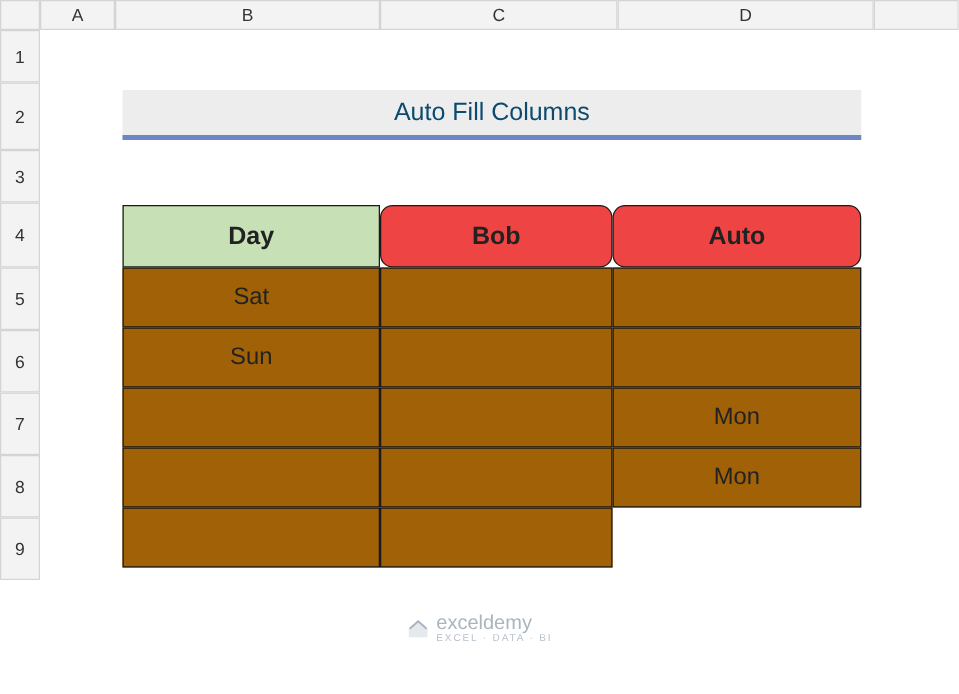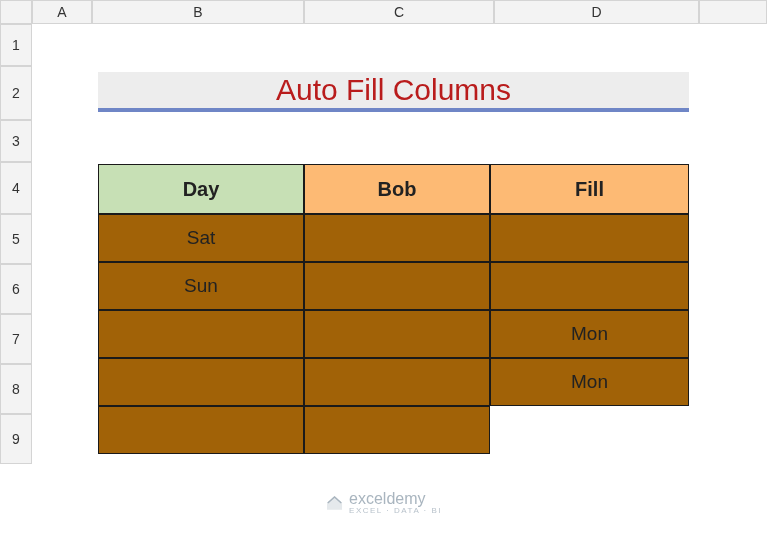--- a/index.html
+++ b/index.html
@@ -38,22 +38,22 @@
     grid-column: 3 / 6;
     grid-row: 3;
     display: flex;
     align-items: center;
     justify-content: center;
     background: #ededed;
     border-bottom: 4px solid #6f86c6;
     margin: 6px 10px 8px 6px;
   }
   .title-text {
-    font-size: 30px;
-    color: #b91c1c;
+    font-size: 20px;
+    color: #0c4a6e;
     font-weight: 500;
   }
   .data-table {
     grid-column: 3 / 6;
     grid-row: 5 / 11;
     margin: 2px 10px 6px 6px;
     display: grid;
     grid-template-columns: 206px 186px 1fr;
     grid-template-rows: 50px 48px 48px 48px 48px 48px;
   }
@@ -63,21 +63,21 @@
     align-items: center;
     justify-content: center;
     font-size: 19px;
     color: #222;
   }
   .th {
     font-weight: 700;
     font-size: 20px;
   }
   .th-day { background: #c7e0b5; }
-  .th-bob, .th-lily { background: #fdba74; }
+  .th-bob, .th-lily { background: #ef4444; border-radius: 10px; }
   .td { background: #a16207; font-weight: 400; }
   .watermark {
     position: absolute;
     left: 50%;
     bottom: 40px;
     transform: translateX(-50%);
     display: flex;
     align-items: center;
     gap: 6px;
     color: #a9b5bf;
@@ -117,21 +117,21 @@
   <div class="cell"></div>
 
   <div class="row-header">3</div>
   <div class="cell" style="grid-column:2/7"></div>
 
   <div class="row-header">4</div>
   <div class="cell"></div>
   <div class="data-table">
     <div class="th th-day">Day</div>
     <div class="th th-bob">Bob</div>
-    <div class="th th-lily">Fill</div>
+    <div class="th th-lily">Auto</div>
 
     <div class="td">Sat</div>
     <div class="td"></div>
     <div class="td"></div>
 
     <div class="td">Sun</div>
     <div class="td"></div>
     <div class="td"></div>
 
     <div class="td"></div>

